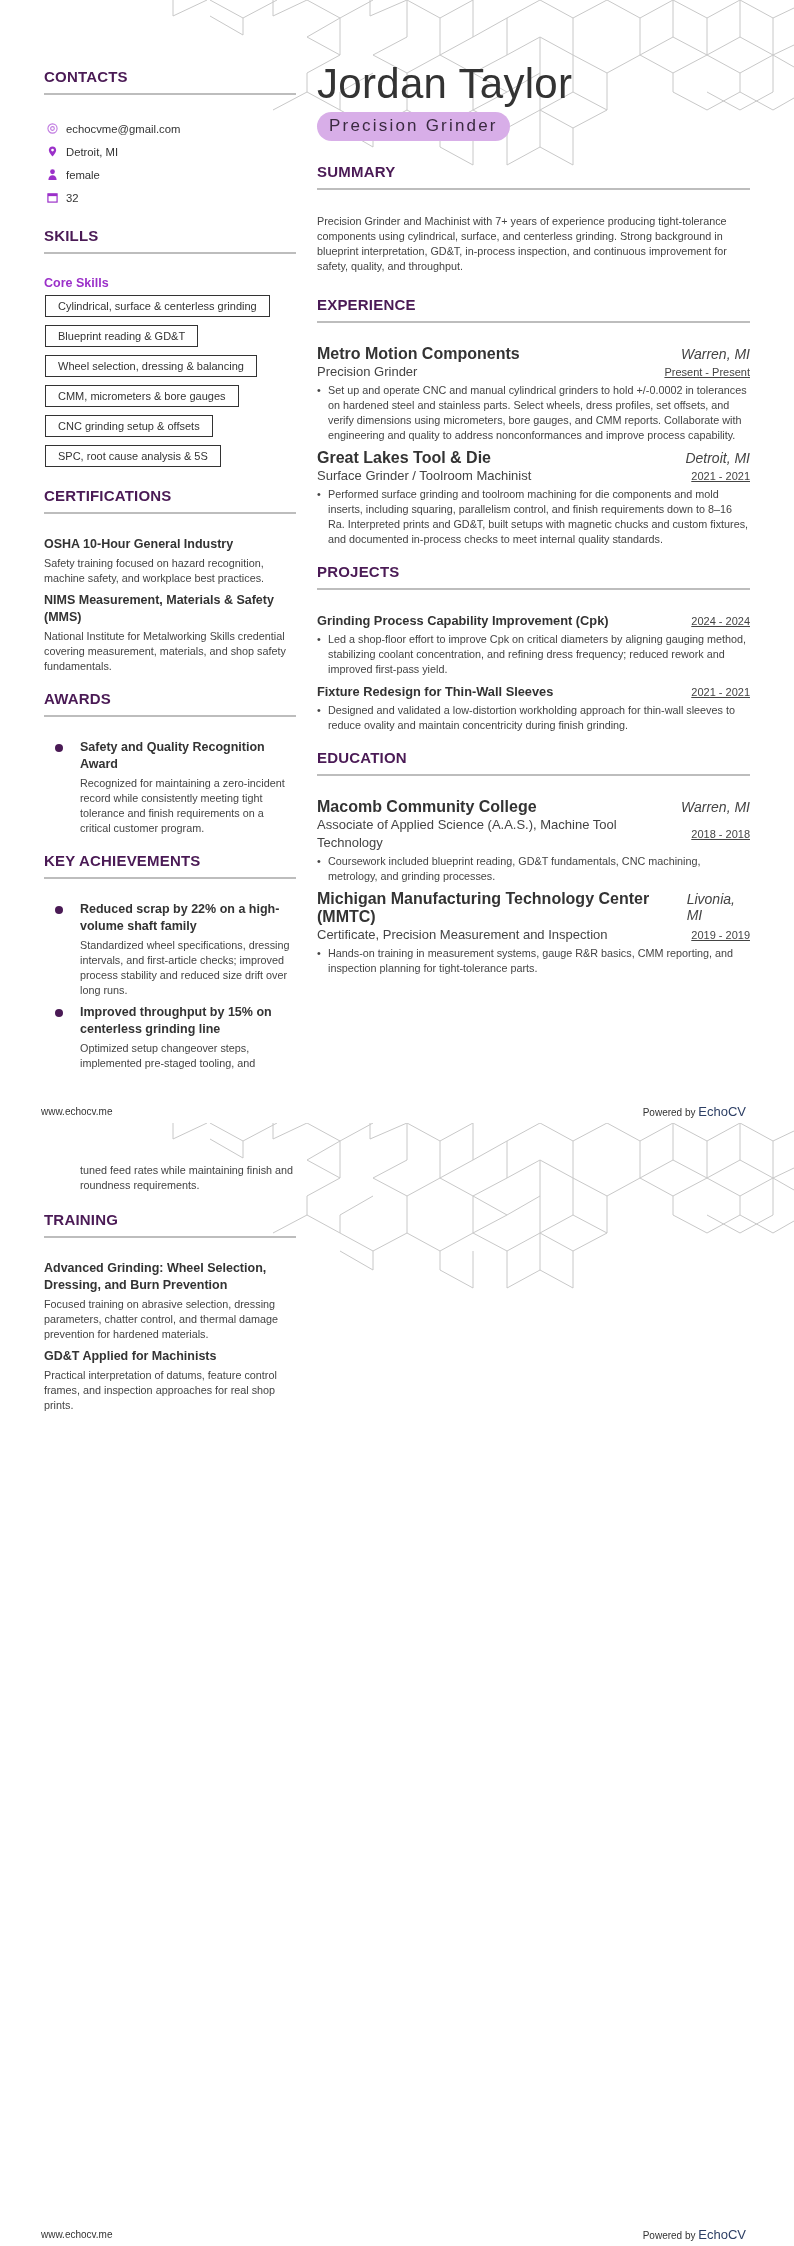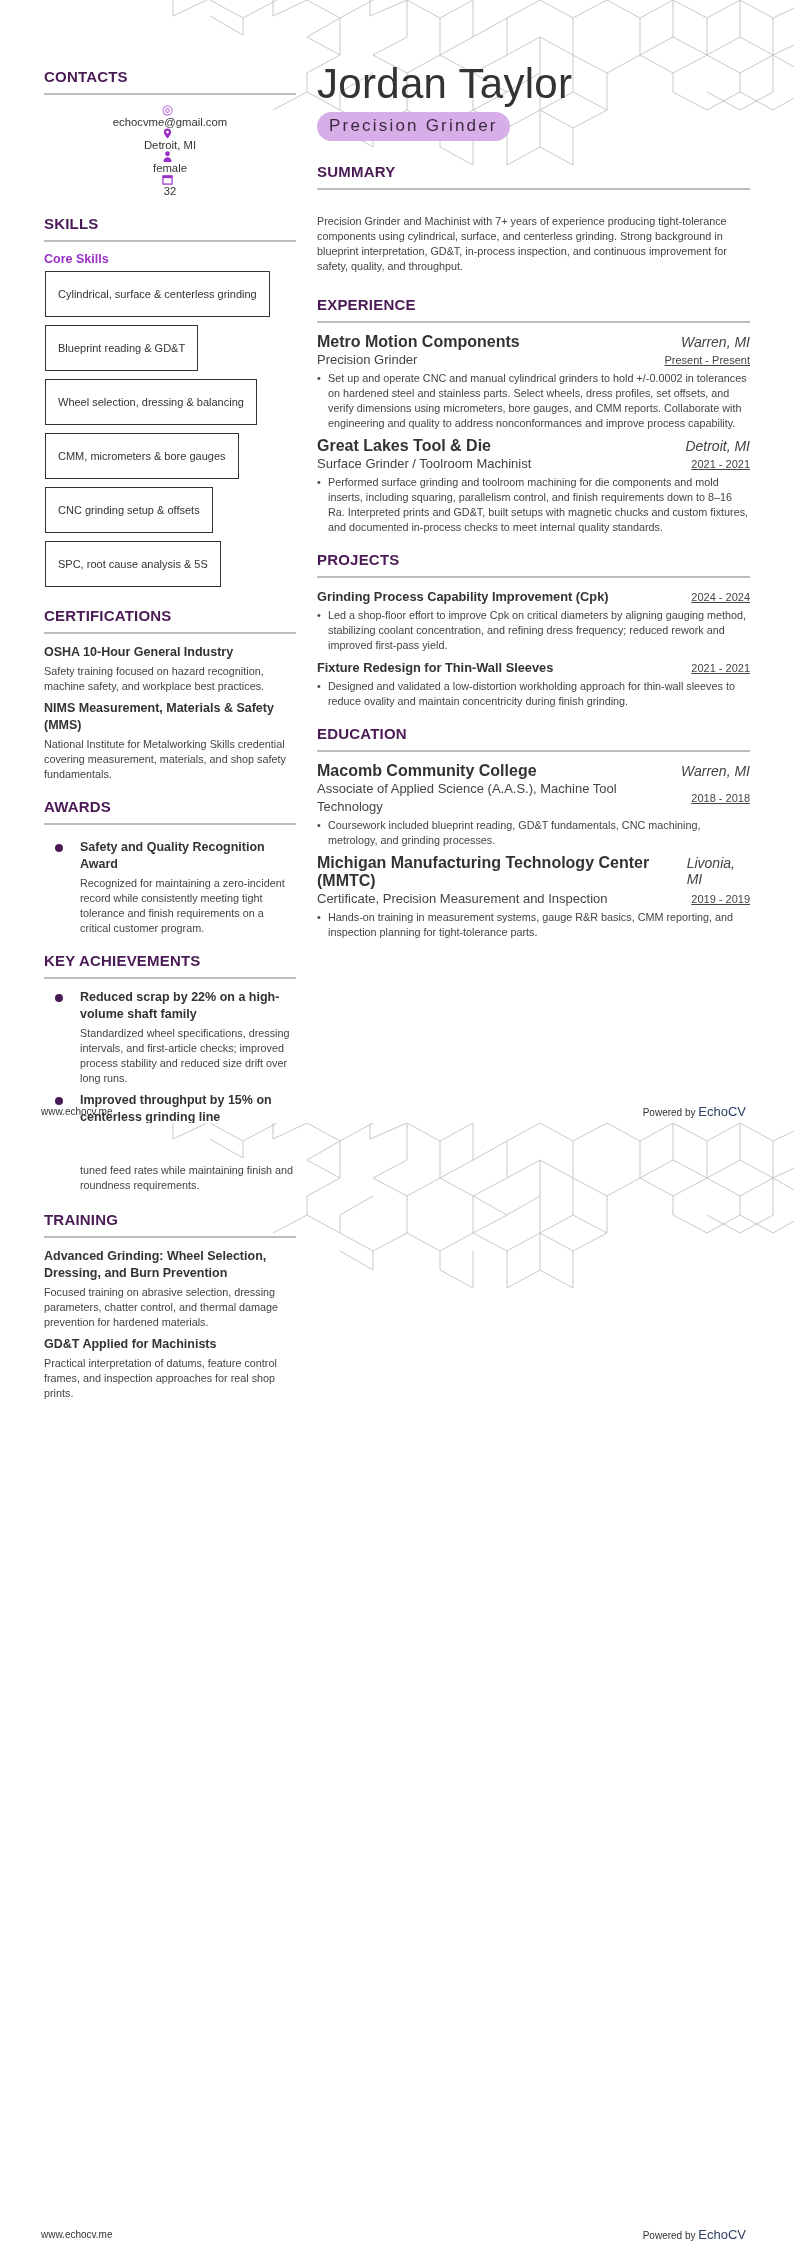--- a/index.html
+++ b/index.html
@@ -9,28 +9,28 @@
   .page { position: relative; width: 794px; overflow: hidden; background: #fff; }
   .page1 { height: 1123px; }
   .page2 { height: 1123px; }
 
   .pattern { position: absolute; left: 170px; top: 0; width: 624px; pointer-events: none; }
   .pattern svg { display: block; }
 
   .left { position: absolute; left: 44px; width: 252px; }
   .right { position: absolute; left: 317px; width: 433px; }
 
-  .sec-title { font-weight: 700; color: #4a1a55; font-size: 15px; letter-spacing: 0.2px; padding-bottom: 8px; border-bottom: 2px solid #bdbdbd; margin-bottom: 10px; }
-
-  .contact { display: flex; align-items: center; height: 23px; font-size: 11.3px; color: #333; flex-direction: column; }
+  .sec-title { font-weight: 700; color: #4a1a55; font-size: 15px; letter-spacing: 0.2px; padding-bottom: 8px; border-bottom: 2px solid #bdbdbd; margin-bottom: 22px; }
+
+  .contact { display: flex; align-items: center; height: 23px; font-size: 11.3px; color: #333; }
   .contact .ic { width: 12px; height: 12px; margin: 0 8px 0 2px; display: inline-flex; align-items: center; justify-content: center; color: #9b30c9; }
   .contact .ic svg { width: 11px; height: 11px; }
 
   .subhead { color: #9b30c9; font-weight: 700; font-size: 12.5px; margin: 4px 0 5px 0; }
-  .tag { display: inline-block; border: 1.3px solid #333; padding: 16px 12px; font-size: 11px; color: #333; margin: 0 0 8px 1px; white-space: nowrap; }
+  .tag { display: inline-block; border: 1.3px solid #333; padding: 4px 12px; font-size: 11px; color: #333; margin: 0 0 8px 1px; white-space: nowrap; }
   .tags { display: flex; flex-direction: column; align-items: flex-start; }
 
   .item-title { font-weight: 700; font-size: 12.5px; color: #333; line-height: 17px; }
   .item-desc { font-size: 10.8px; color: #444; line-height: 15px; margin: 3px 0 6px 0; }
 
   .bullet-item { position: relative; padding-left: 36px; }
   .bullet-item .dot { position: absolute; left: 11px; top: 5px; width: 8px; height: 8px; border-radius: 50%; background: #4a1a55; }
 
   .name { font-size: 42px; font-weight: 400; color: #333; letter-spacing: 0.3px; line-height: 48px; }
   .role-pill { display: inline-block; background: #d8aee8; color: #3a2a40; font-size: 17px; letter-spacing: 2.2px; padding: 4px 12px 5px 12px; border-radius: 16px; margin-top: 4px; }

